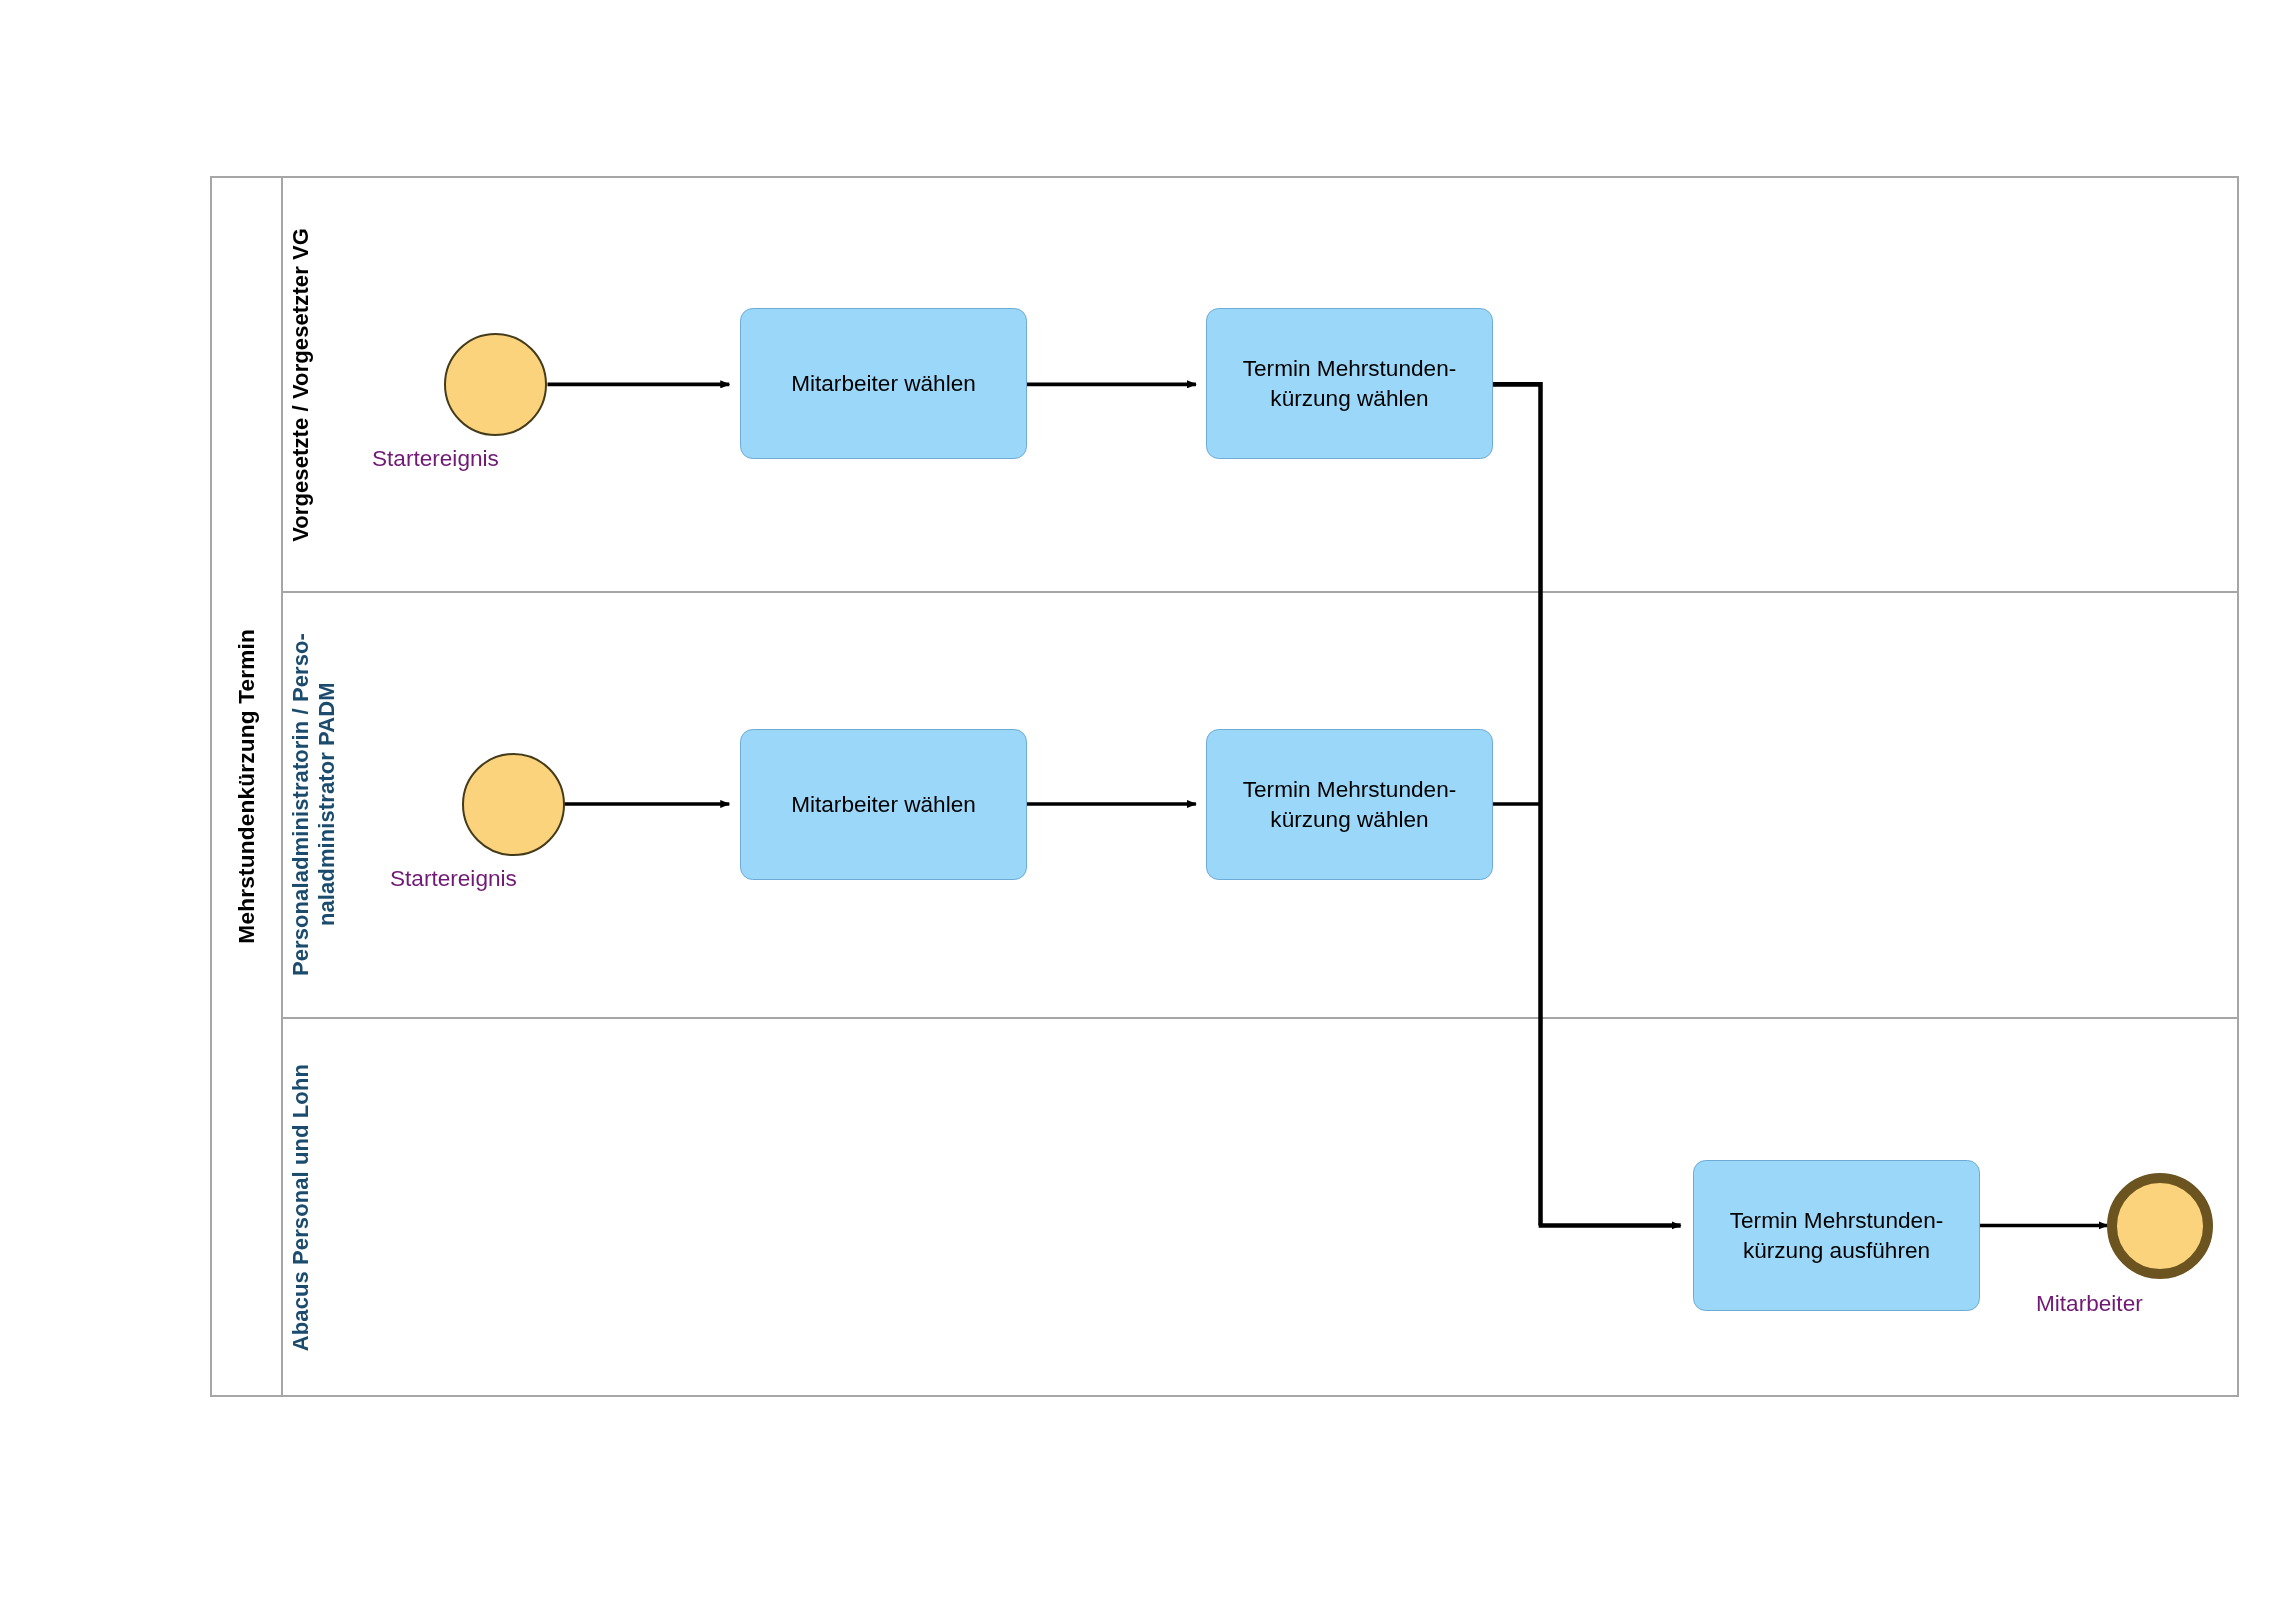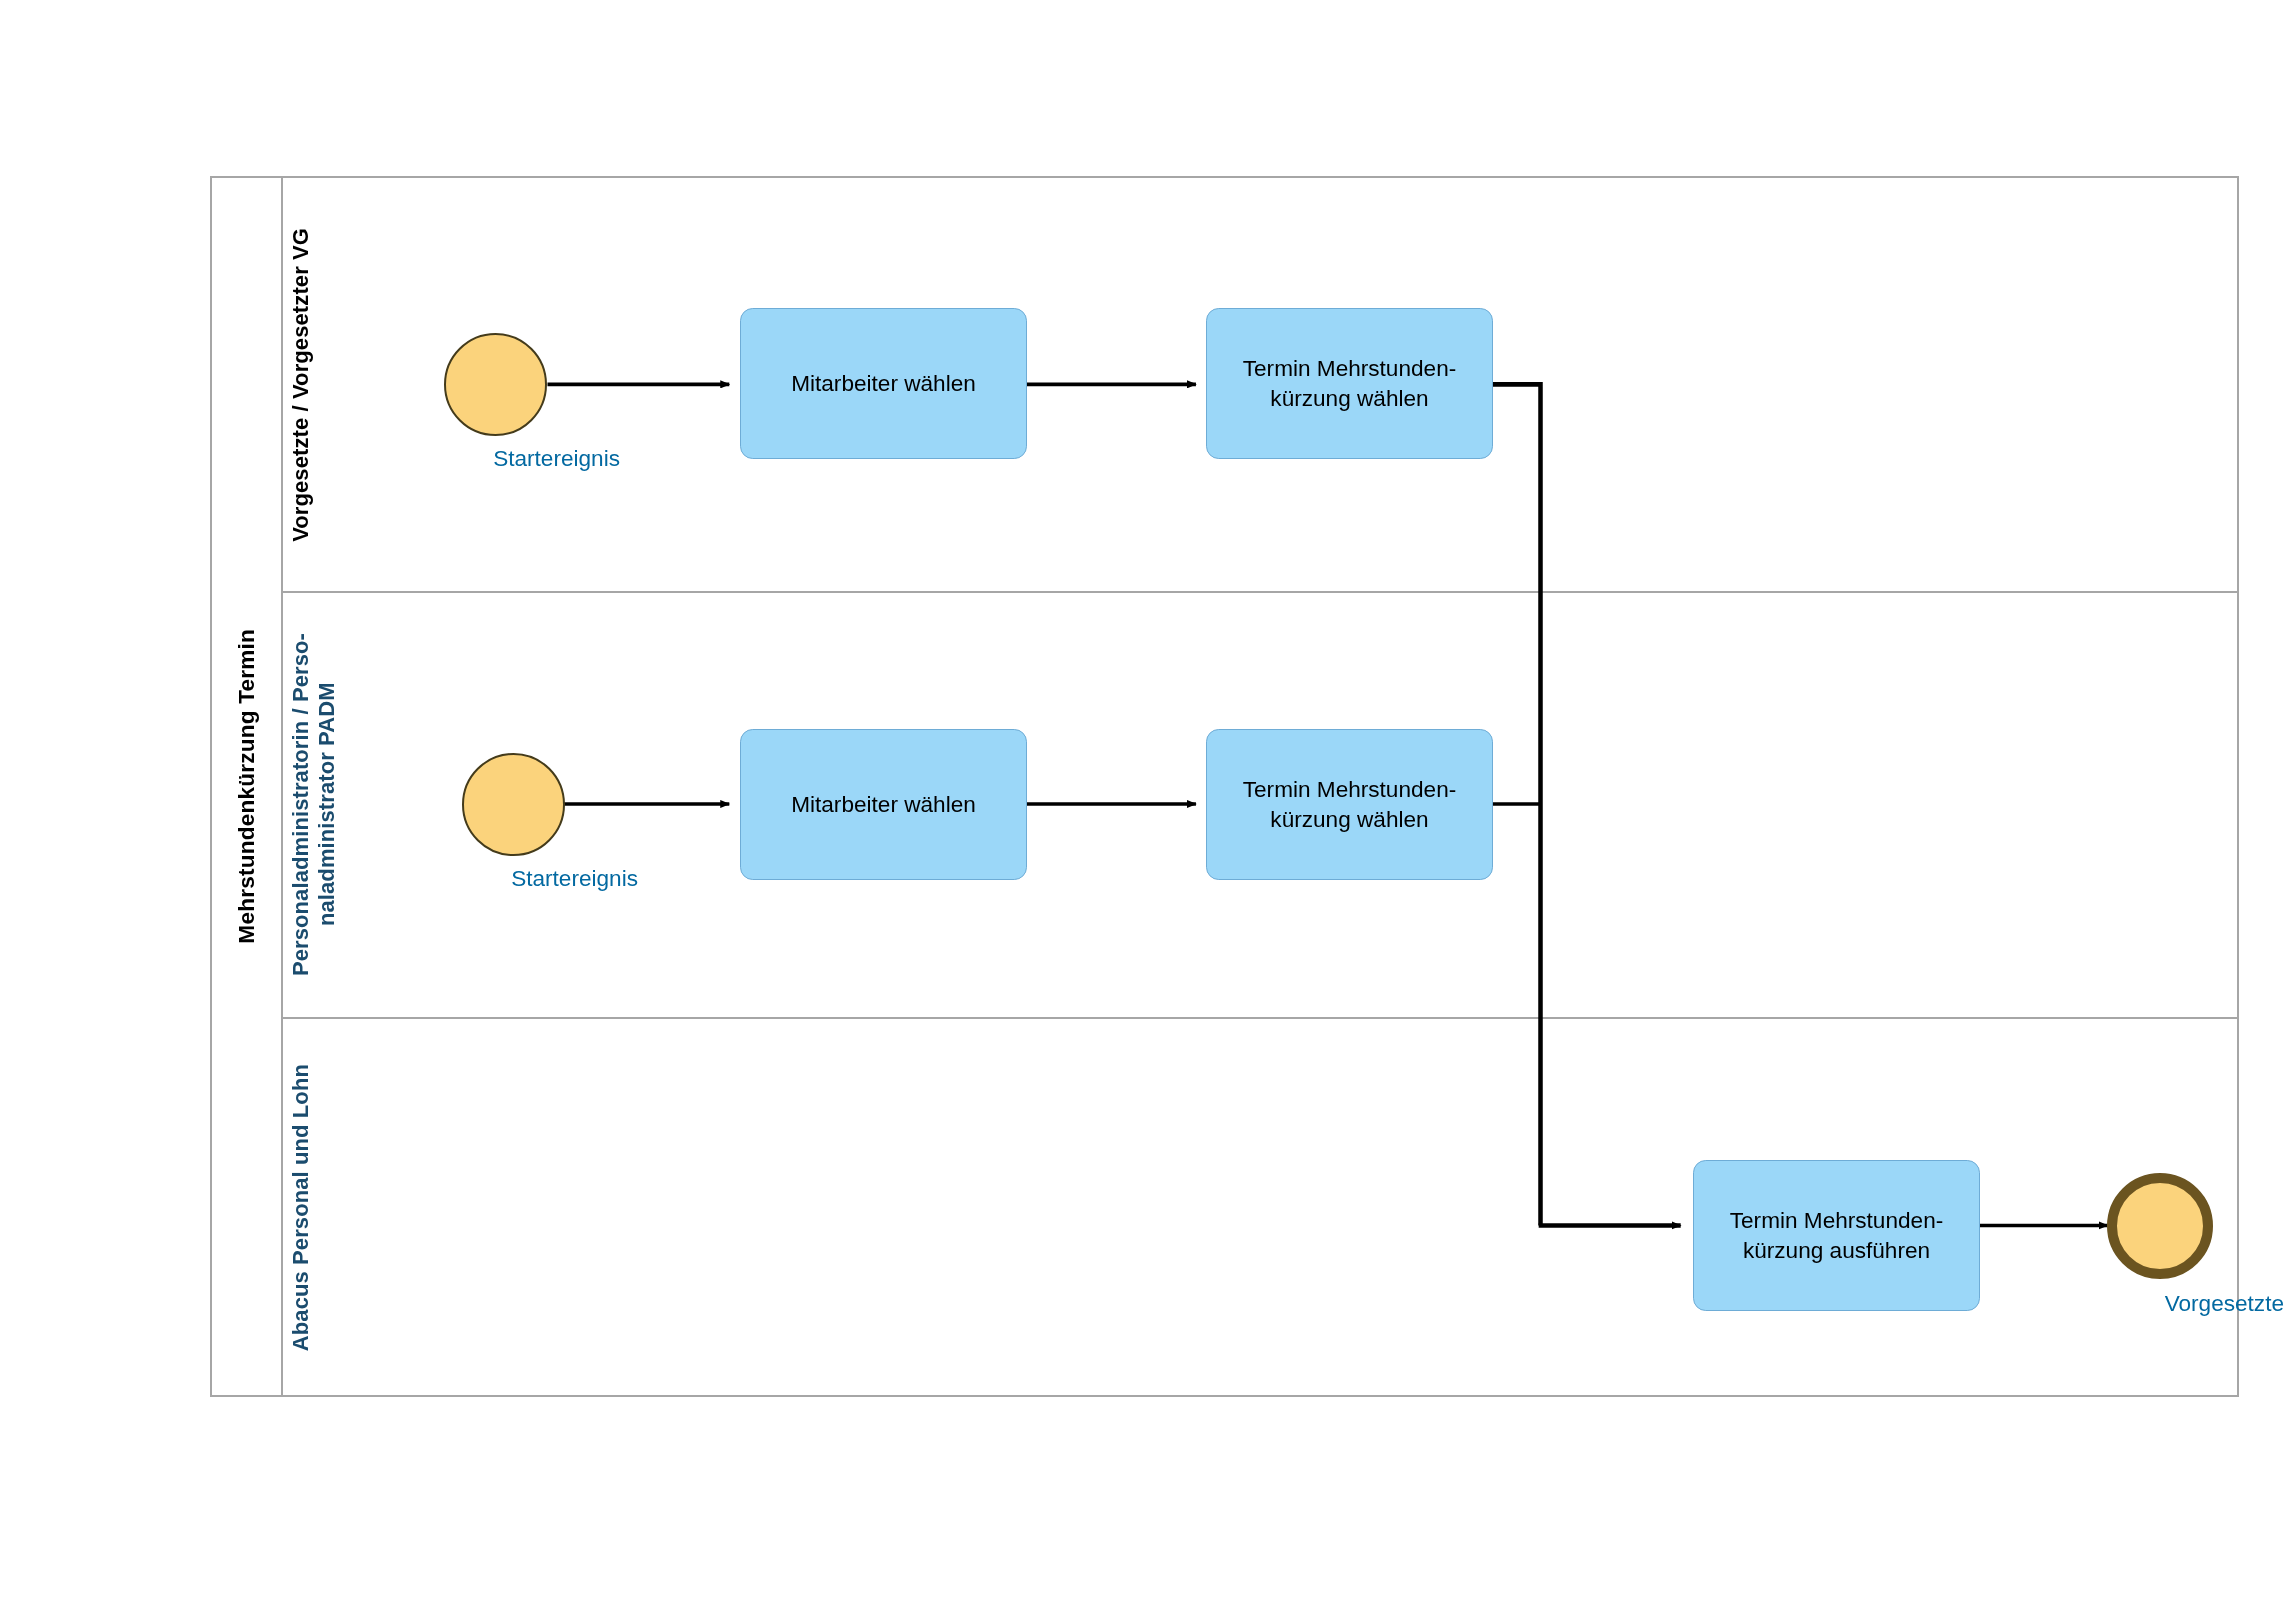--- a/index.html
+++ b/index.html
@@ -104,23 +104,23 @@
     border-radius: 50%;
     box-sizing: border-box;
     background: #FBD37C;
   }
   .event.start { border: 2.7px solid #443b1b; }
   .event.end   { border: 10px solid #6B5420; }
 
   .event-label {
     position: absolute;
     font-size: 22.6px;
-    color: #0369a1;
+    color: #701a75;
     white-space: nowrap;
-    text-align: right;
+    text-align: left;
   }
 
   
   .task {
     position: absolute;
     background: #9BD7F8;
     border: 1.8px solid #6EACD6;
     border-radius: 12.7px;
     box-sizing: border-box;
     display: flex;
@@ -215,16 +215,16 @@
 
   <div class="task" id="task-padm-mitarbeiter-waehlen" style="left:740px; top:729px; width:287px; height:151px;">Mitarbeiter wählen</div>
 
   <div class="task" id="task-padm-termin-waehlen" style="left:1206px; top:729px; width:287px; height:151px;">Termin Mehrstunden-
 kürzung wählen</div>
 
   <div class="task" id="task-abacus-termin-ausfuehren" style="left:1693px; top:1160px; width:287px; height:151px;">Termin Mehrstunden-
 kürzung ausführen</div>
 
   <div class="event end" id="end-event-abacus" style="left:2107px; top:1173px; width:106px; height:106px;"></div>
-  <div class="event-label" style="left:2036px; top:1291px; width:248px;">Vorgesetzte</div>
+  <div class="event-label" style="left:2036px; top:1291px; width:248px;">Mitarbeiter</div>
 
 </div>
 
 
 </body></html>

